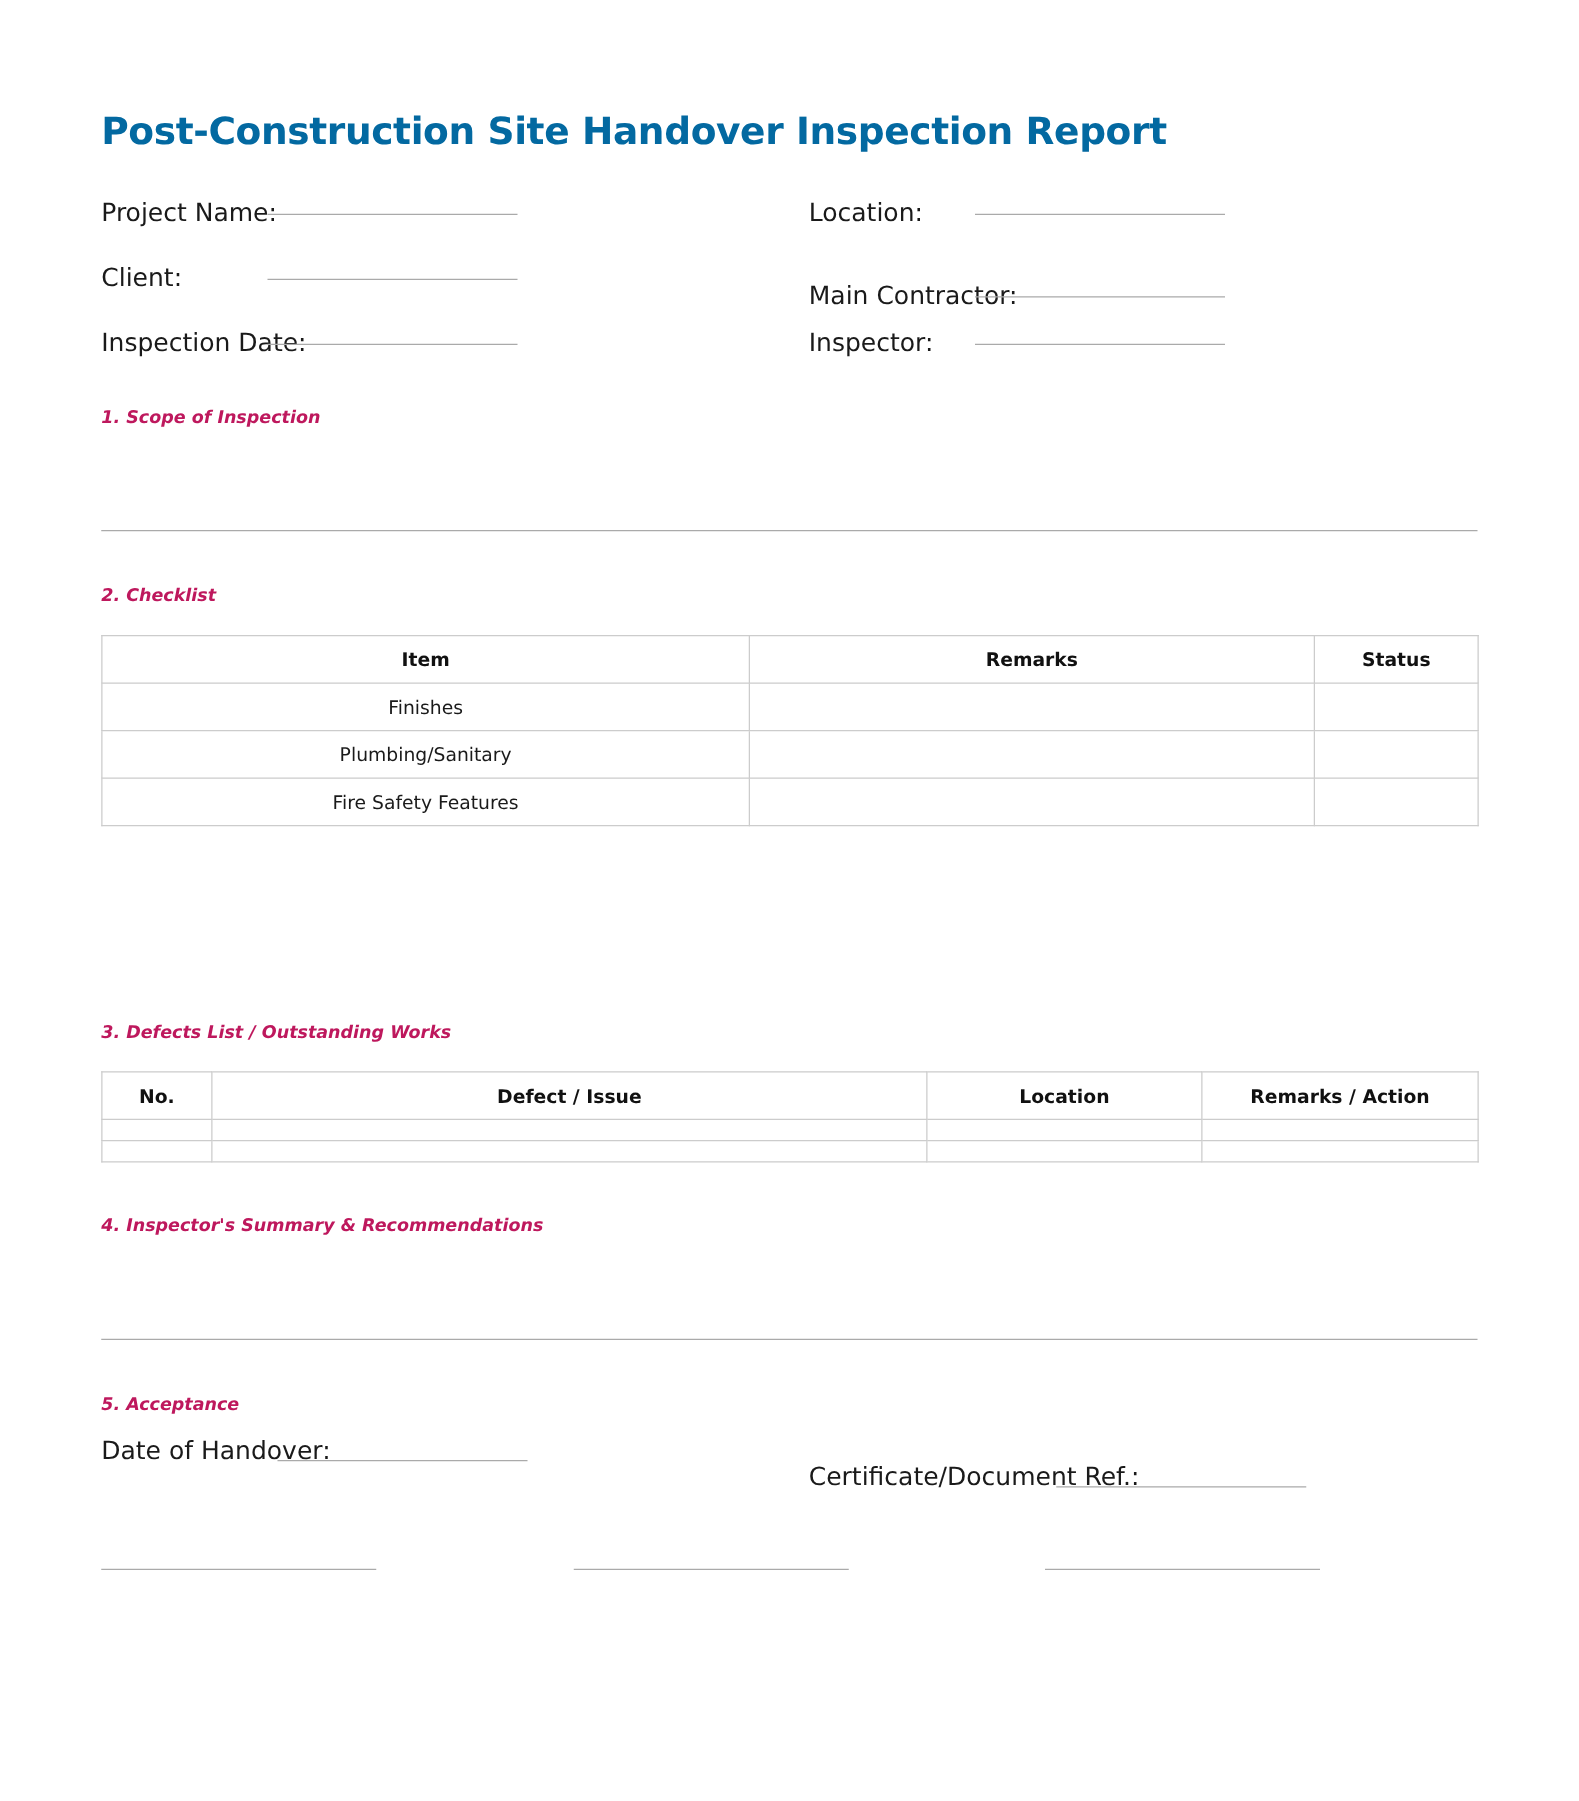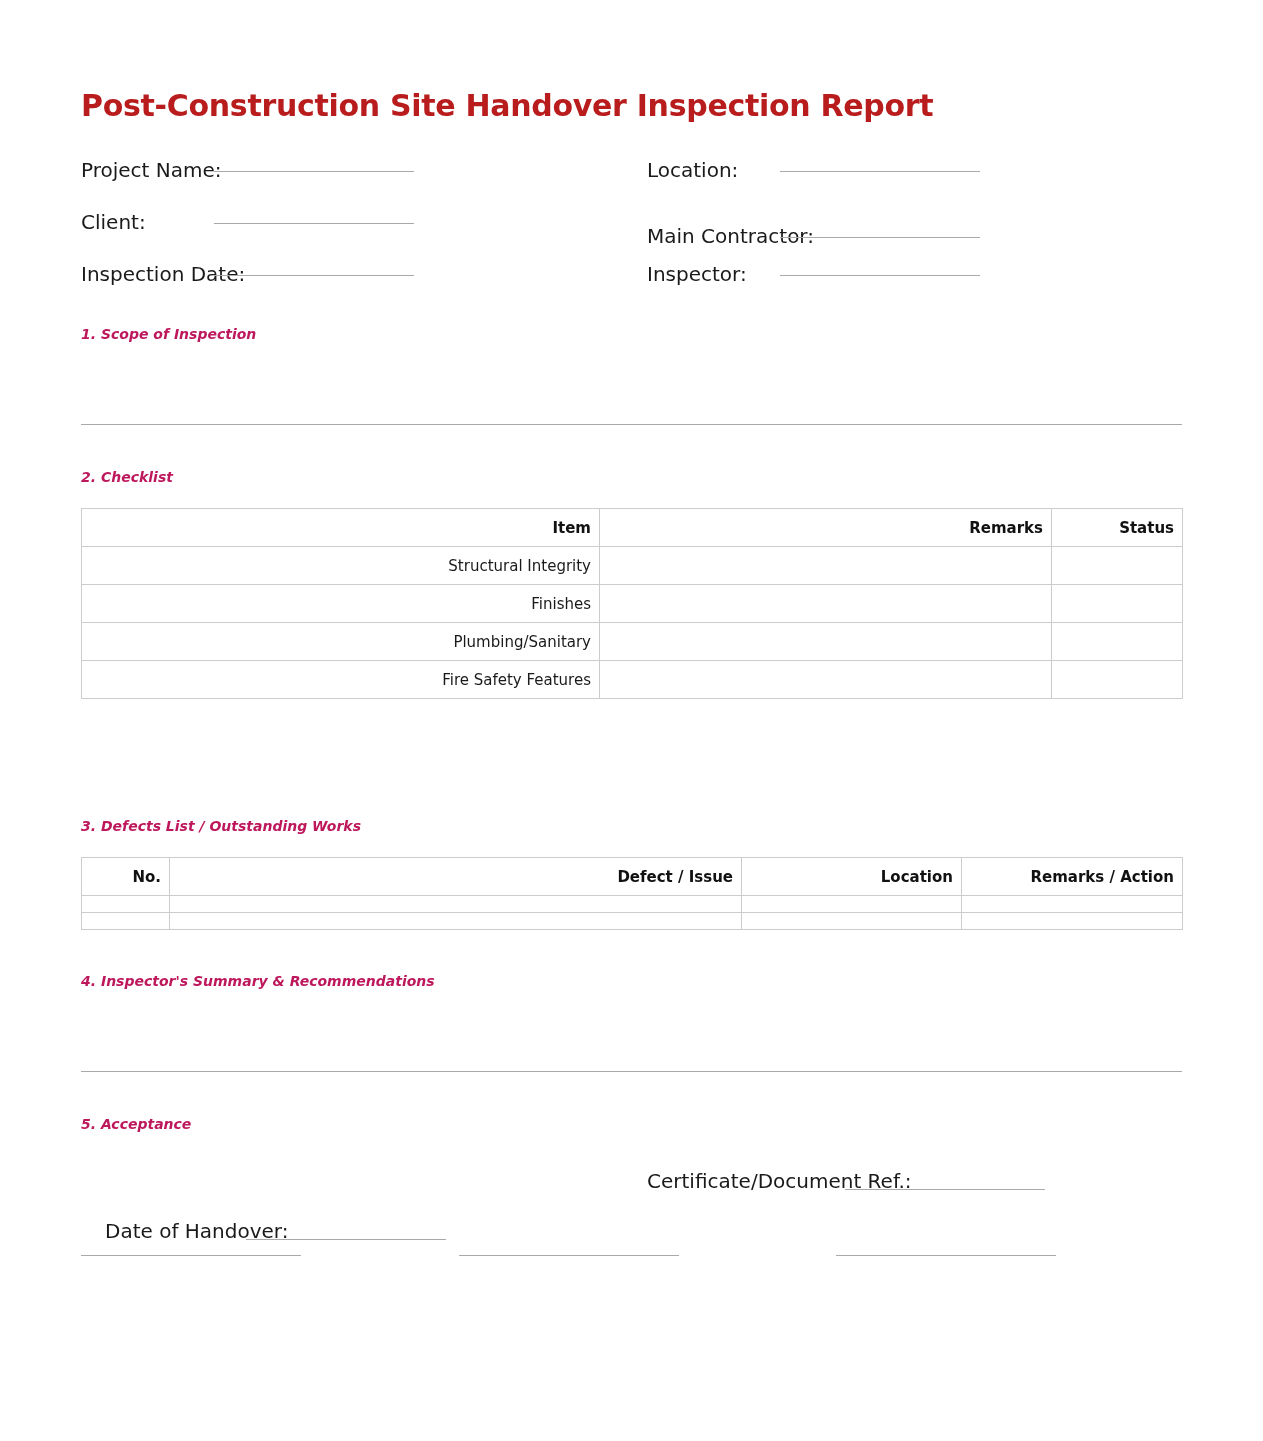--- a/index.html
+++ b/index.html
@@ -18,21 +18,21 @@
     }
     .title {
       position: absolute;
       top: 88px;
       left: 0;
       margin: 0;
       font-size: 30px;
       font-weight: 600;
       letter-spacing: -0.3px;
       white-space: nowrap;
-      color: #b91c1c;
+      color: #0369a1;
     }
     .field {
       position: absolute;
       height: 24px;
     }
     .field-label {
       position: absolute;
       left: 0;
       top: 0;
       font-size: 20px;
@@ -67,21 +67,21 @@
       position: absolute;
       left: 0;
       width: 1101px;
       border-collapse: collapse;
       table-layout: fixed;
       font-size: 15px;
     }
     table.grid th, table.grid td {
       border: 1px solid #cccccc;
       padding: 0 8px;
-      text-align: right;
+      text-align: center;
       vertical-align: middle;
       color: #1a1a1a;
     }
     table.grid th { font-weight: 600; color: #111; }
     #checklist th, #checklist td { height: 37px; }
     #defects th { height: 37px; }
     #defects td { height: 16px; padding: 0 8px; }
     .sig-line {
       position: absolute;
       top: 1255px;
@@ -134,25 +134,20 @@
       <col style="width:131px;">
     </colgroup>
     <thead>
       <tr>
         <th>Item</th>
         <th>Remarks</th>
         <th>Status</th>
       </tr>
     </thead>
     <tbody>
-      <tr>
-        <td>Structural Integrity</td>
-        <td></td>
-        <td></td>
-      </tr>
       <tr>
         <td>Finishes</td>
         <td></td>
         <td></td>
       </tr>
       <tr>
         <td>Plumbing/Sanitary</td>
         <td></td>
         <td></td>
       </tr>
@@ -194,21 +189,21 @@
         <td></td>
       </tr>
     </tbody>
   </table>
 
   <h2 class="section-heading" style="top:973px;">4. Inspector's Summary &amp; Recommendations</h2>
   <div class="rule" style="top:1071px;"></div>
 
   <h2 class="section-heading" style="top:1116px;">5. Acceptance</h2>
 
-  <div class="field" style="left:0; top:1219px; width:420px;margin-left:24px;">
+  <div class="field" style="left:0; top:1148px; width:420px;">
     <span class="field-label">Date of Handover:</span>
     <div class="field-line" style="left:141px; top:20px;"></div>
   </div>
   <div class="field" style="left:566px; top:1169px; width:420px;">
     <span class="field-label">Certificate/Document Ref.:</span>
     <div class="field-line" style="left:198px; top:20px;"></div>
   </div>
 
   <div class="sig-line" style="left:0;"></div>
   <div class="sig-line" style="left:378px;"></div>

